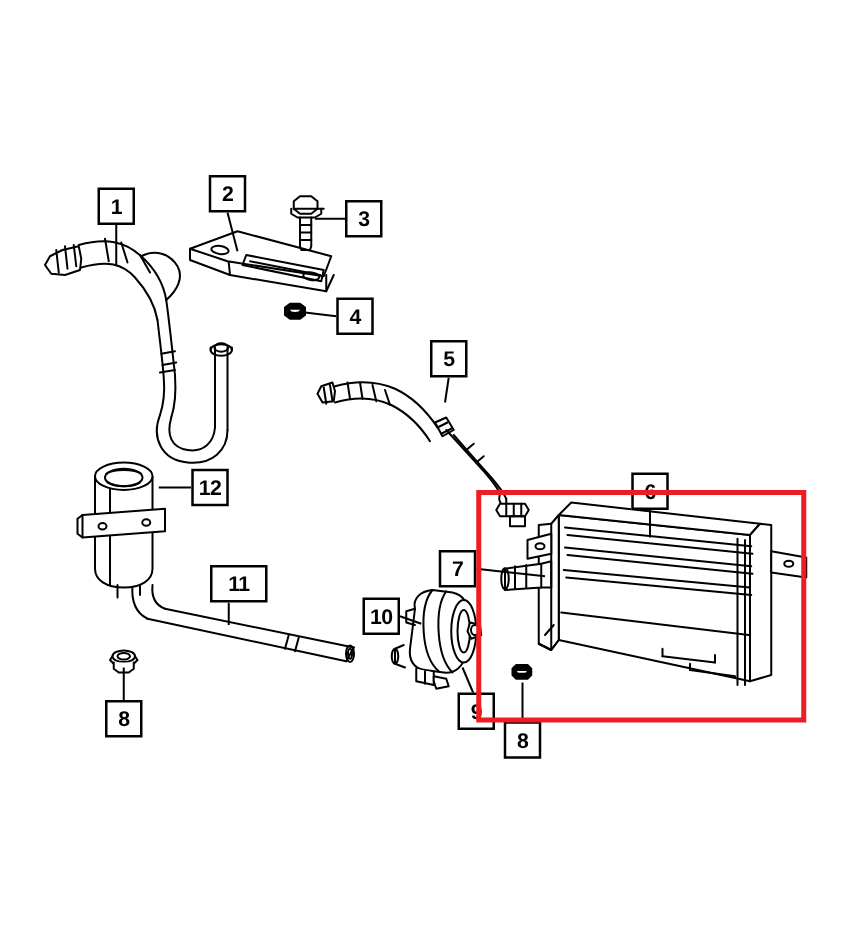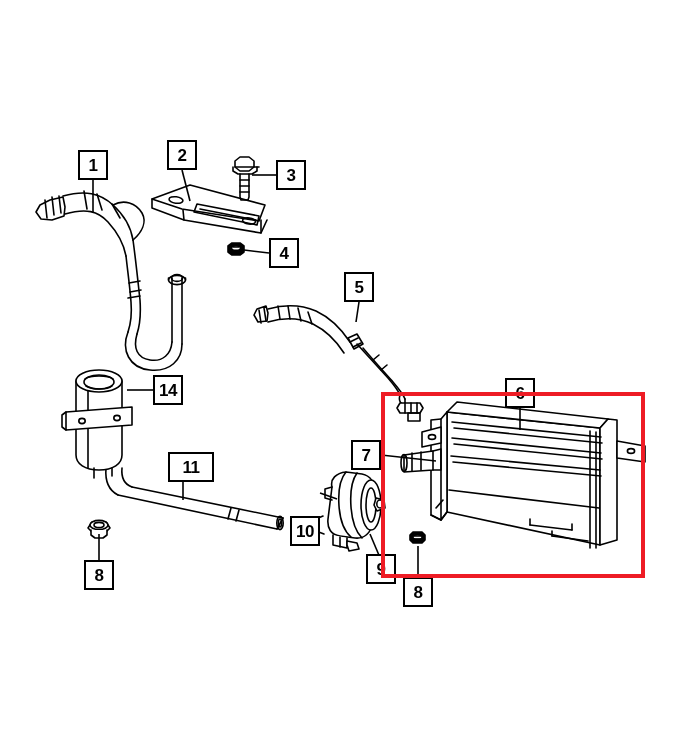--- a/index.html
+++ b/index.html
@@ -300,20 +300,20 @@
 
   <div class="callout" style="left:78px;  top:150px; width:30px; height:30px;">1</div>
   <div class="callout" style="left:167px; top:140px; width:30px; height:30px;">2</div>
   <div class="callout" style="left:276px; top:160px; width:30px; height:30px;">3</div>
   <div class="callout" style="left:269px; top:238px; width:30px; height:30px;">4</div>
   <div class="callout" style="left:344px; top:272px; width:30px; height:30px;">5</div>
   <div class="callout obscured" style="left:505px; top:378px; width:30px; height:30px;">6</div>
   <div class="callout" style="left:351px; top:440px; width:30px; height:30px;">7</div>
   <div class="callout" style="left:403px; top:577px; width:30px; height:30px;">8</div>
   <div class="callout obscured" style="left:366px; top:554px; width:30px; height:30px;">9</div>
-  <div class="callout" style="left:290px; top:478px; width:30px; height:30px;margin-top:38px;">10</div>
+  <div class="callout" style="left:290px; top:478px; width:30px; height:30px;">10</div>
   <div class="callout" style="left:168px; top:452px; width:46px; height:30px;">11</div>
-  <div class="callout" style="left:153px; top:375px; width:30px; height:30px;">14</div>
+  <div class="callout" style="left:153px; top:375px; width:30px; height:30px;">12</div>
   <div class="callout" style="left:84px;  top:560px; width:30px; height:30px;">8</div>
 
   <div id="highlight-box" style="left: 381px; top: 392px; width: 264px; height: 186px; border-color: rgb(238, 28, 37); border-width: 4px;"></div>
 
 </div>
 
 </body></html>

